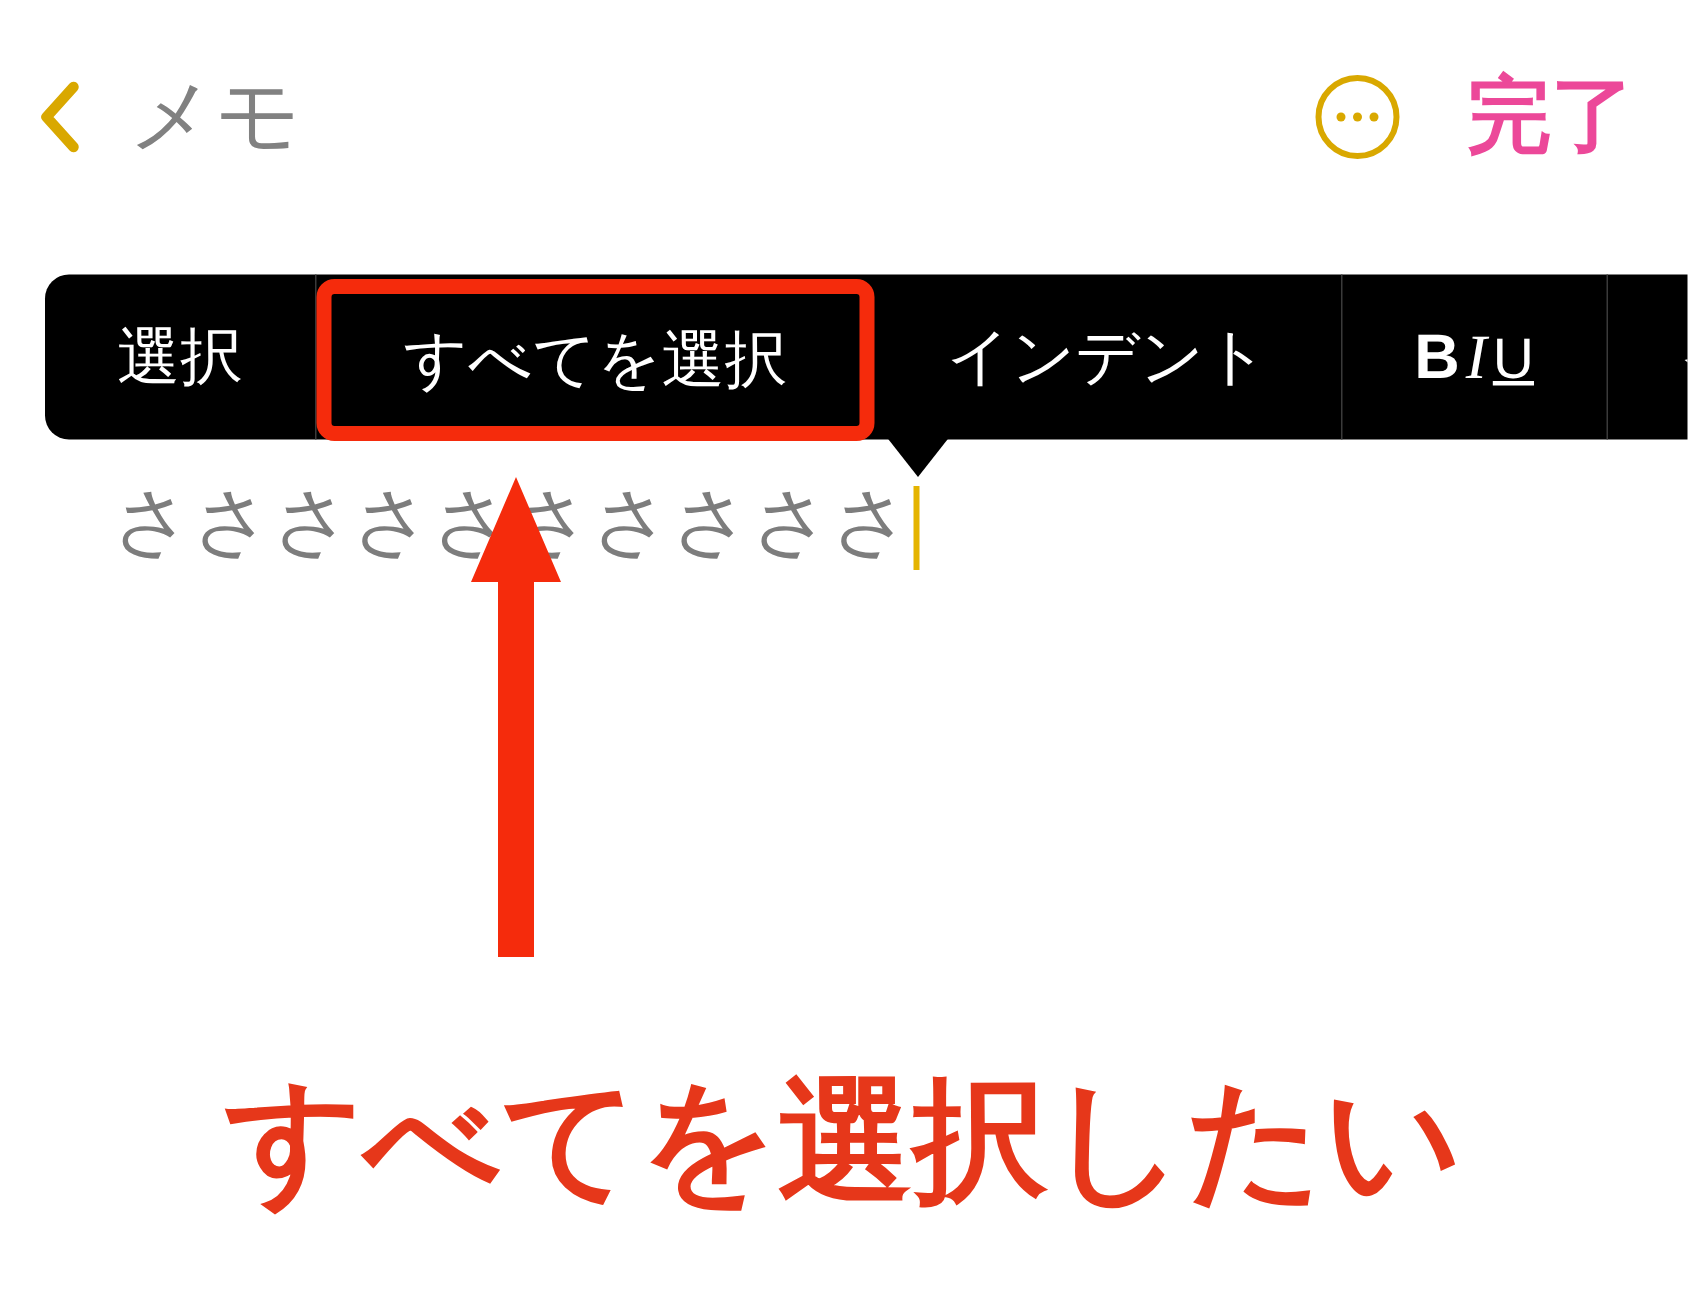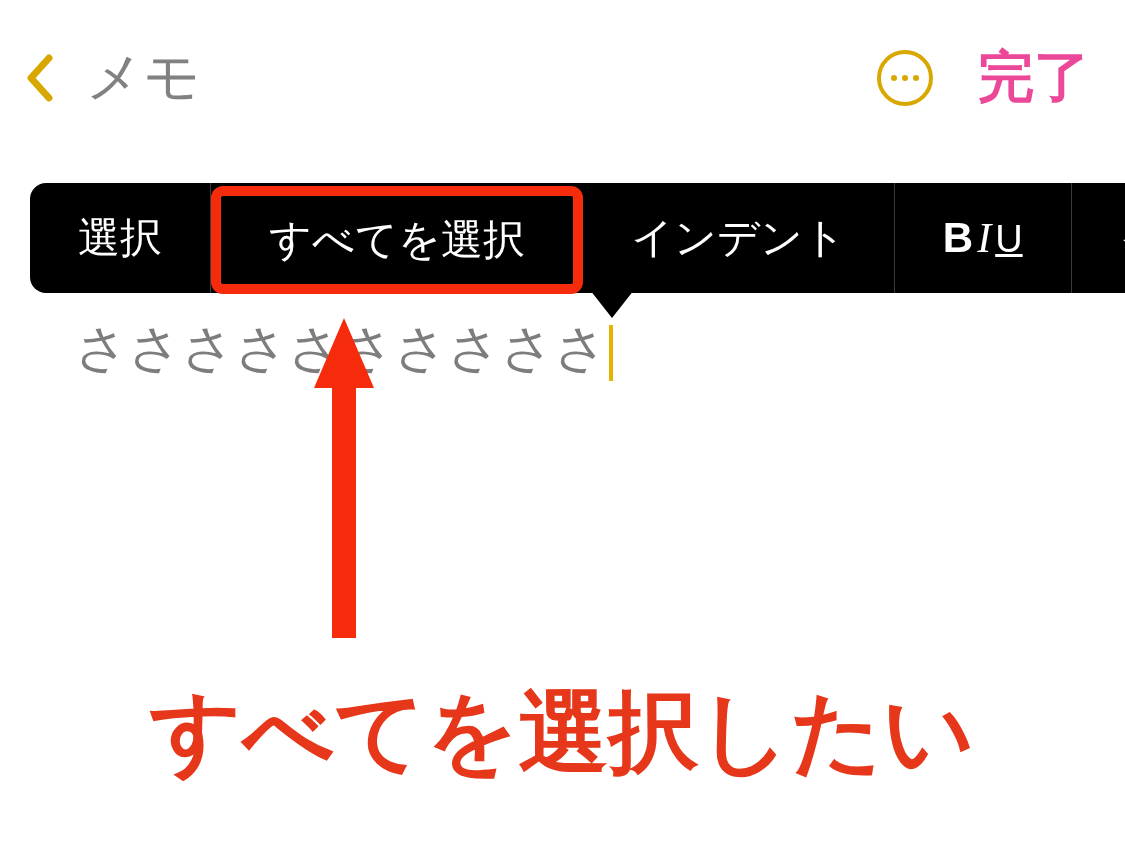--- a/index.html
+++ b/index.html
@@ -171,21 +171,21 @@
     
     .red-arrow {
       position: absolute;
       top: 318px;
       left: 304px;
       z-index: 8;
     }
     
     .annotation-text {
       position: absolute;
-      top: 672px;
+      top: 700px;
       left: 0;
       width: 100%;
       text-align: center;
       font-size: 90px;
       font-weight: 800;
       color: #e6371a;
       text-shadow: 0 4px 8px rgba(255,255,255,0.9), 0 -2px 4px rgba(255,255,255,0.9), 2px 0 4px rgba(255,255,255,0.9), -2px 0 4px rgba(255,255,255,0.9);
       z-index: 20;
     }
   </style>

